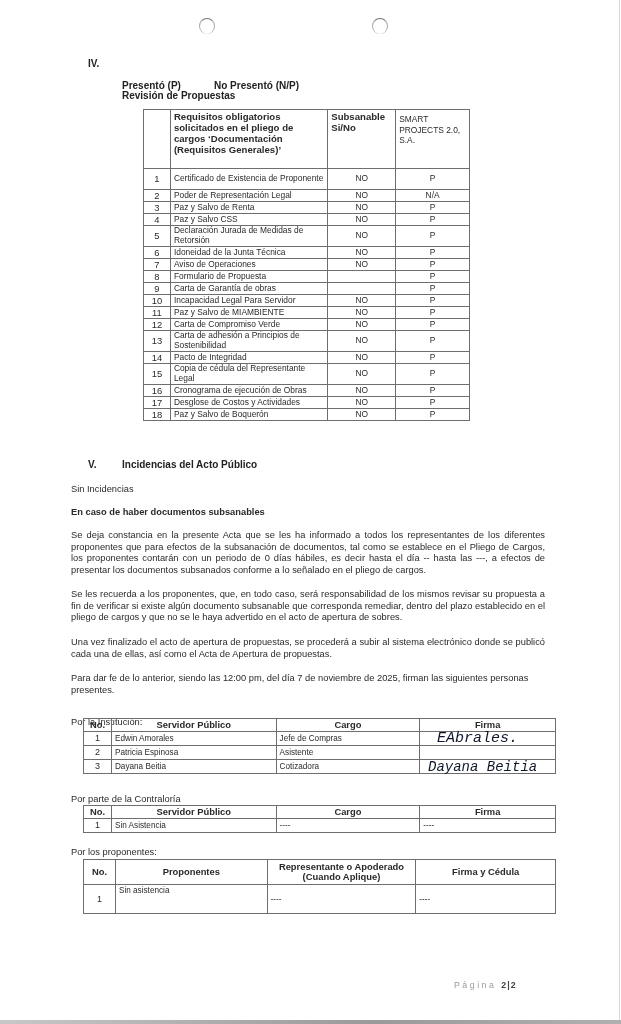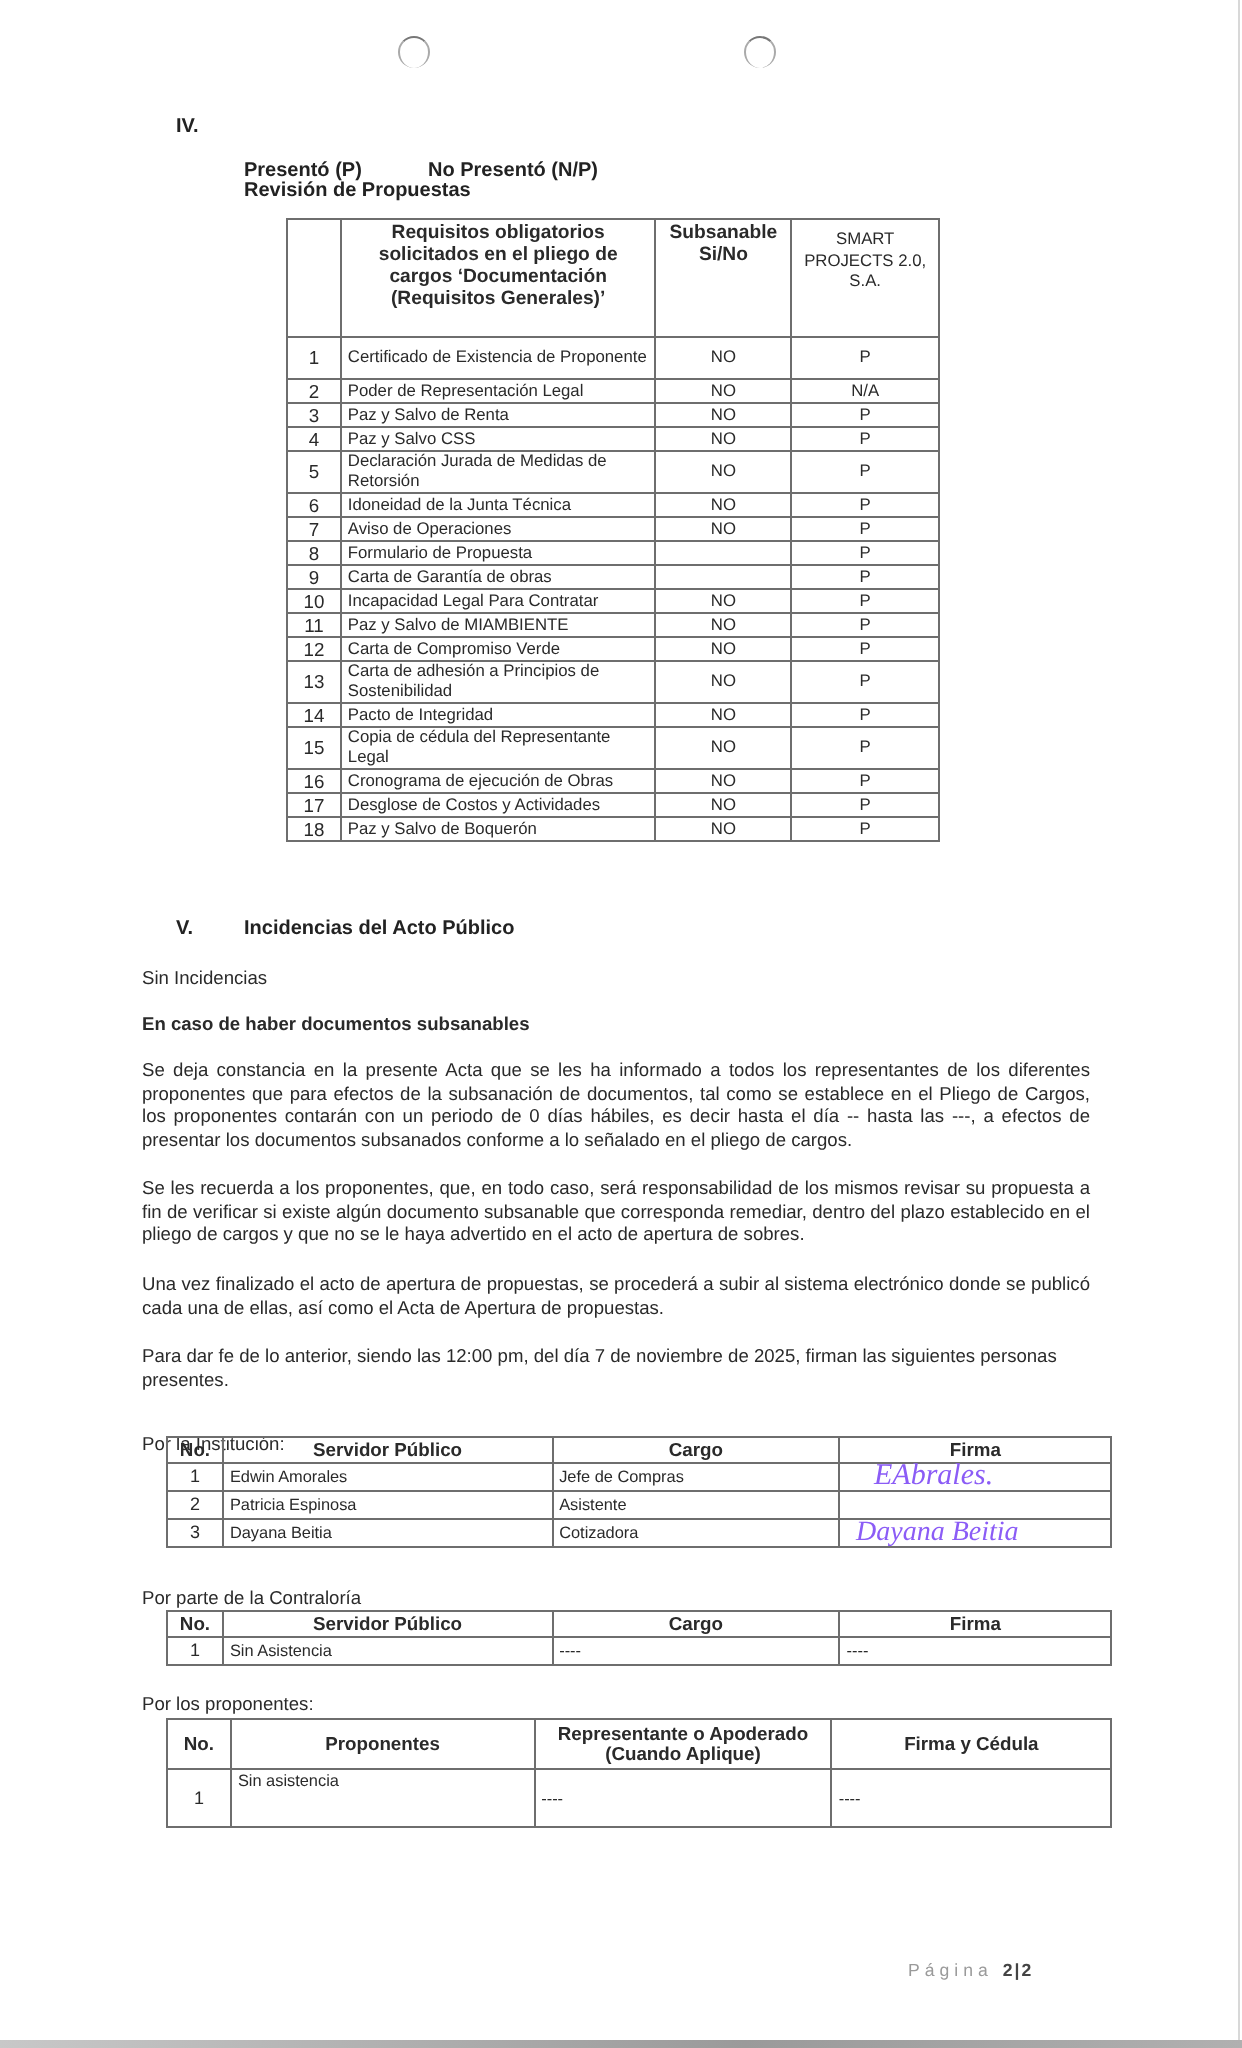--- a/index.html
+++ b/index.html
@@ -15,35 +15,35 @@
     border-bottom: none; box-sizing: border-box;
   }
   .sec-num { font-weight: bold; font-size: 10px; }
   .sec-title { font-weight: bold; font-size: 10px; }
   .para { font-size: 9.3px; line-height: 11.6px; text-align: justify; color: #2a2a2a; }
   .bold { font-weight: bold; }
   table { border-collapse: collapse; position: absolute; }
   td, th { border: 1px solid #6e6e6e; padding: 0 3px; color: #2a2a2a; }
   
   .req { left: 143px; top: 109px; width: 327px; font-size: 8.4px; }
-  .req th { font-size: 9.6px; font-weight: bold; text-align: center; vertical-align: top; line-height: 11px; padding-top: 1px; }
+  .req th { font-size: 9.6px; font-weight: bold; text-align: left; vertical-align: top; line-height: 11px; padding-top: 1px; }
   .req th.company { font-weight: normal; font-size: 8.4px; line-height: 10.5px; padding-top: 4px; margin-left: 47px; }
   .req td { line-height: 9.6px; height: 11px; }
   .req td.n { text-align: center; font-size: 9.4px; width: 20px; }
   .req td.c { text-align: center; }
   
   .sig { left: 71px; width: 473px; font-size: 8.2px; margin-left: 12px; }
   .sig th { font-size: 9.4px; font-weight: bold; text-align: center; height: 12px; line-height: 12px; padding: 0; }
   .sig td { height: 13px; line-height: 13px; }
   .sig td.n { text-align: center; font-size: 9px; }
   .prop th { height: 24px; line-height: 10.5px; }
   .prop td { height: 27px; vertical-align: middle; }
   .prop td.top { vertical-align: top; line-height: 10px; padding-top: 1px; }
   .label { font-size: 9.3px; color: #2a2a2a; }
-  .signature { font-family: Liberation Serif, serif; font-style: italic; color: #8b5cf6; position: absolute; }
+  .signature { font-family: Liberation Mono, monospace; font-style: italic; color: #0f172a; position: absolute; }
   .footer { font-size: 8.8px; color: #9a9a9a; letter-spacing: 2.5px; }
   .footer b { color: #444; letter-spacing: 1px; }
 </style>
 </head>
 <body>
 
 <div class="punch" style="left:199px; top:18px;"></div>
 <div class="punch" style="left:372px; top:18px;"></div>
 
 <div class="abs" style="left:619px; top:0; width:1px; height:1020px; background:#d8d8d8;"></div>
@@ -119,21 +119,21 @@
         <td class="c">P</td>
       </tr>
       <tr>
         <td class="n">9</td>
         <td>Carta de Garantía de obras</td>
         <td class="c"></td>
         <td class="c">P</td>
       </tr>
       <tr>
         <td class="n">10</td>
-        <td>Incapacidad Legal Para Contratar</td>
+        <td>Incapacidad Legal Para Servidor</td>
         <td class="c">NO</td>
         <td class="c">P</td>
       </tr>
       <tr>
         <td class="n">11</td>
         <td>Paz y Salvo de MIAMBIENTE</td>
         <td class="c">NO</td>
         <td class="c">P</td>
       </tr>
       <tr>

